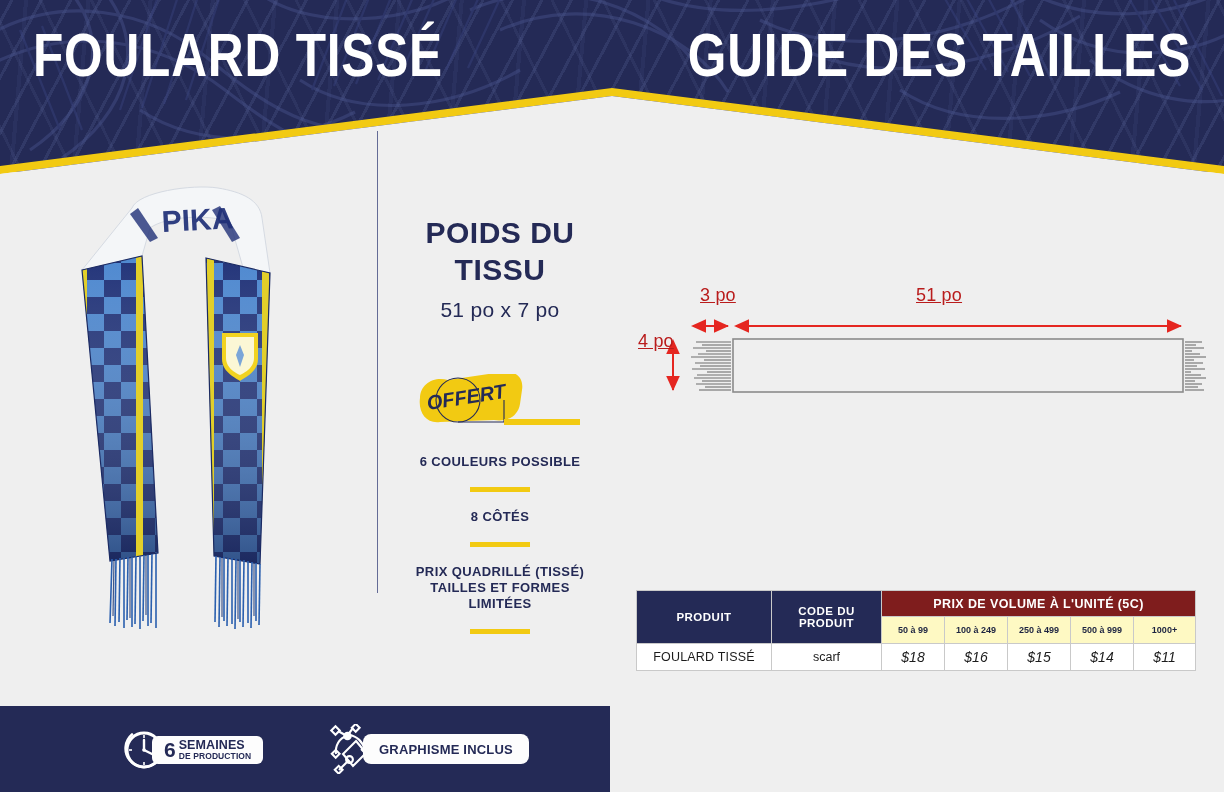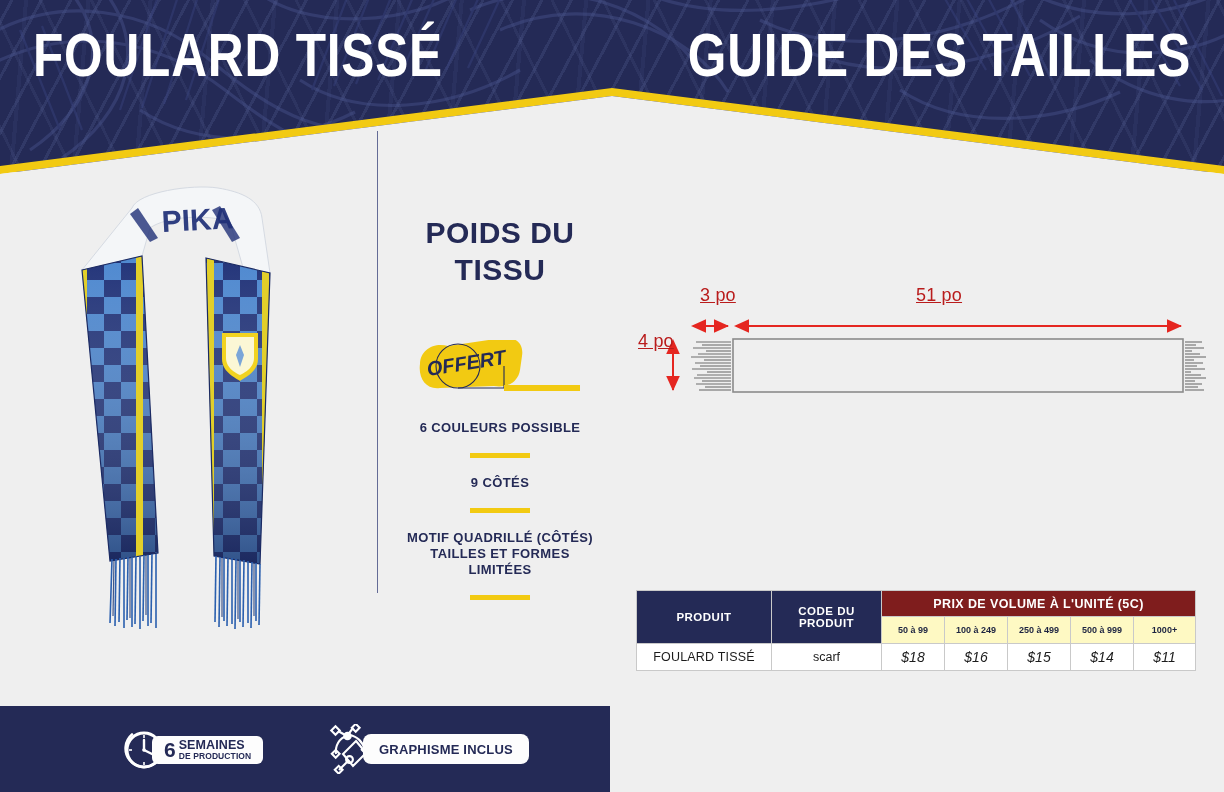--- a/index.html
+++ b/index.html
@@ -285,36 +285,37 @@
   </g>
 </svg>
 
 <div class="v-divider"></div>
 
 <div class="center-col">
   <div class="poids-title">
     <span>POIDS DU</span><br>
     <span>TISSU</span>
   </div>
+  <div class="poids-sub">51 po x 7 po</div>
 
   <div class="offert-wrap">
     <svg class="offert-badge" width="176" height="60" viewBox="0 0 176 60">
       <path d="M8 24 C 8 10, 22 2, 36 6 L 90 -2 C 104 -4, 112 4, 110 16 L 108 30 C 106 42, 96 48, 82 46 L 28 48 C 14 50, 6 38, 8 24 Z" fill="#f2ca12"></path>
       <circle cx="46" cy="26" r="22" fill="none" stroke="#242a56" stroke-width="1.1"></circle>
       <path d="M46 48 L 92 48 L 92 26" fill="none" stroke="#242a56" stroke-width="1.1"></path>
       <rect x="92" y="45" width="76" height="6" fill="#f2ca12"></rect>
       <text x="16" y="36" font-family="Liberation Sans, sans-serif" font-size="20" font-weight="bold" font-style="italic" fill="#242a56" transform="rotate(-9 16 36)">OFFERT</text>
     </svg>
   </div>
 
   <div class="feature f1">6 COULEURS POSSIBLE</div>
   <div class="ybar"></div>
-  <div class="feature">9 CÔTÉS</div>
+  <div class="feature">8 CÔTÉS</div>
   <div class="ybar"></div>
-  <div class="feature">MOTIF QUADRILLÉ (CÔTÉS)</div>
+  <div class="feature">PRIX QUADRILLÉ (TISSÉ)</div>
   <div class="feature">TAILLES ET FORMES LIMITÉES</div>
   <div class="ybar"></div>
 </div>
 
 <div class="diagram">
   <div class="dim-label l3">3 po</div>
   <div class="dim-label l51">51 po</div>
   <div class="dim-label l7">4 po</div>
 
   <svg width="570" height="120" viewBox="0 0 570 120">

